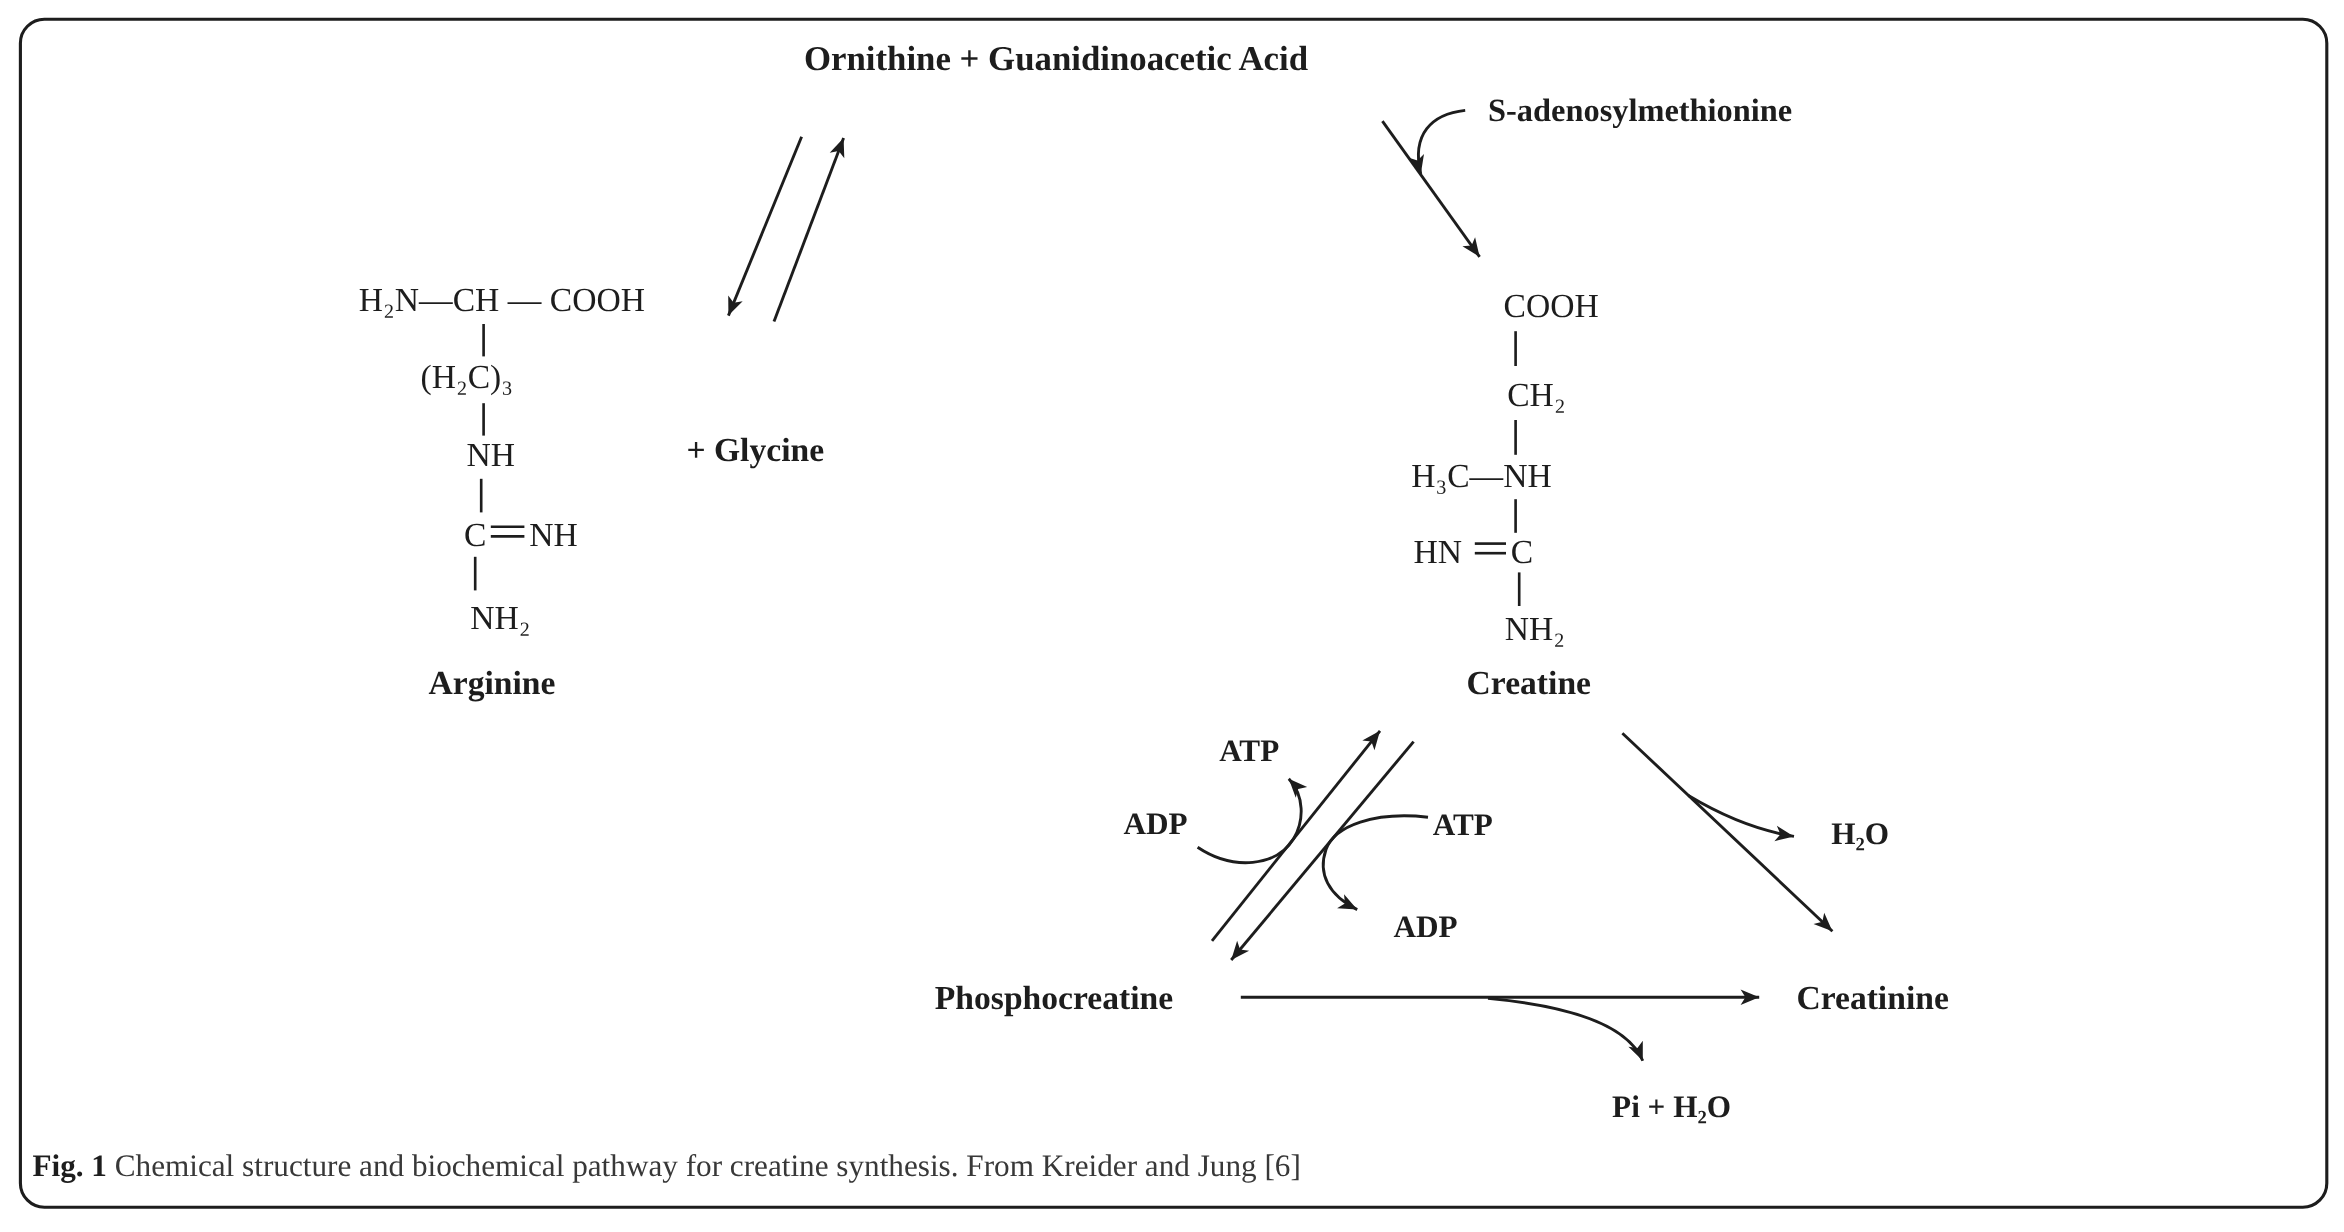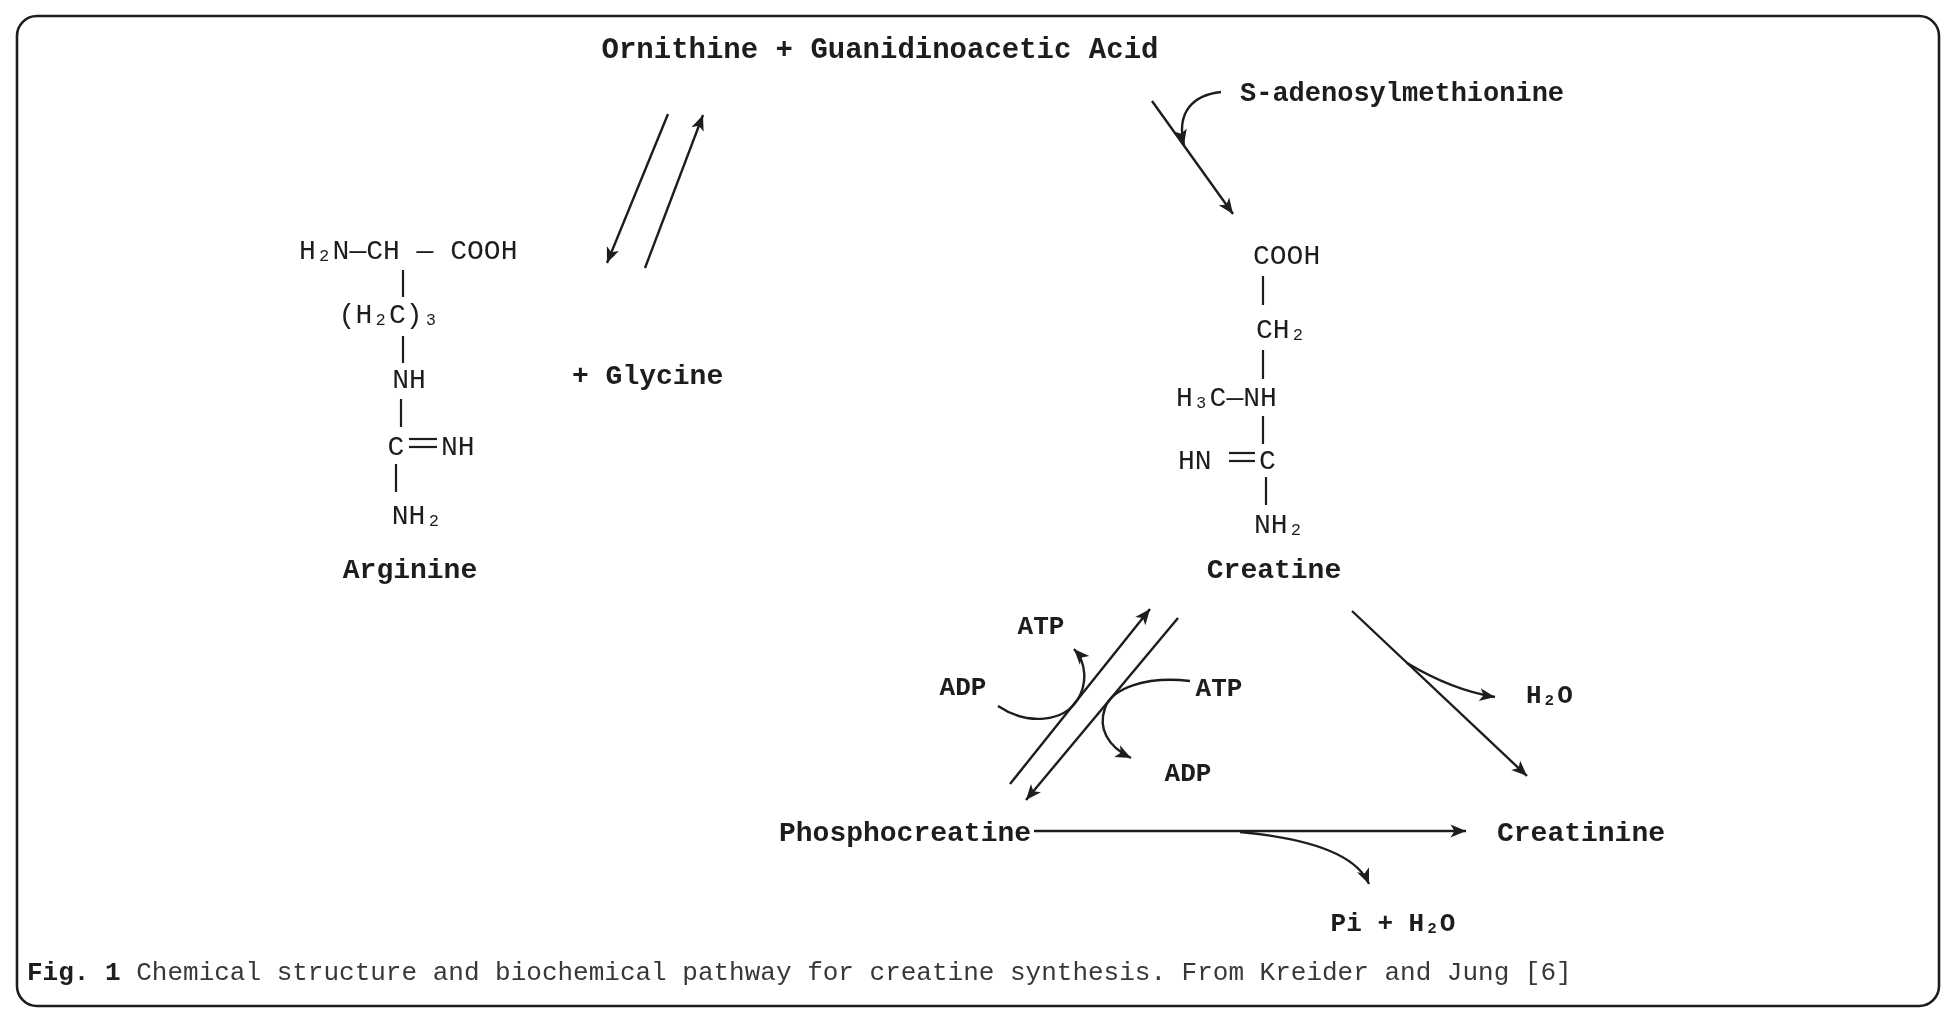--- a/index.html
+++ b/index.html
@@ -1,20 +1,20 @@
 <!DOCTYPE html>
 <html><head>
 <meta charset="utf-8">
 <style>
   html,body{margin:0;padding:0;background:#ffffff;}
   .page{
     position:relative;
     width:1953px;height:1027px;
     background:#ffffff;
-    font-family:Liberation Mono, monospace;
+    font-family:Liberation Serif, serif;
     overflow:hidden;
   }
   svg{display:block;}
   text{fill:#1d1d1d;}
   .chem{font-size:28px;font-weight:normal;}
   .lbl{font-size:28px;font-weight:bold;}
   .ttl{font-size:29px;font-weight:bold;}
   .sam{font-size:27px;font-weight:bold;}
   .nuc{font-size:26px;font-weight:bold;}
   .cap{font-size:26px;fill:#383838;}

